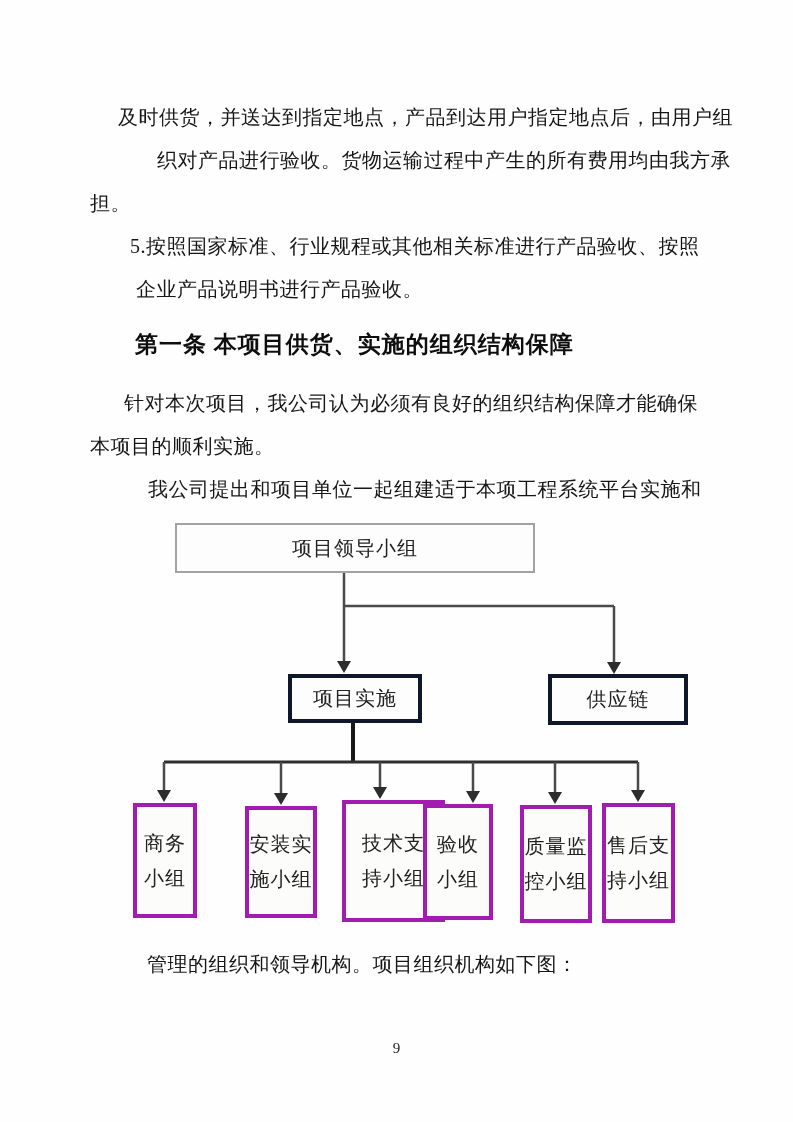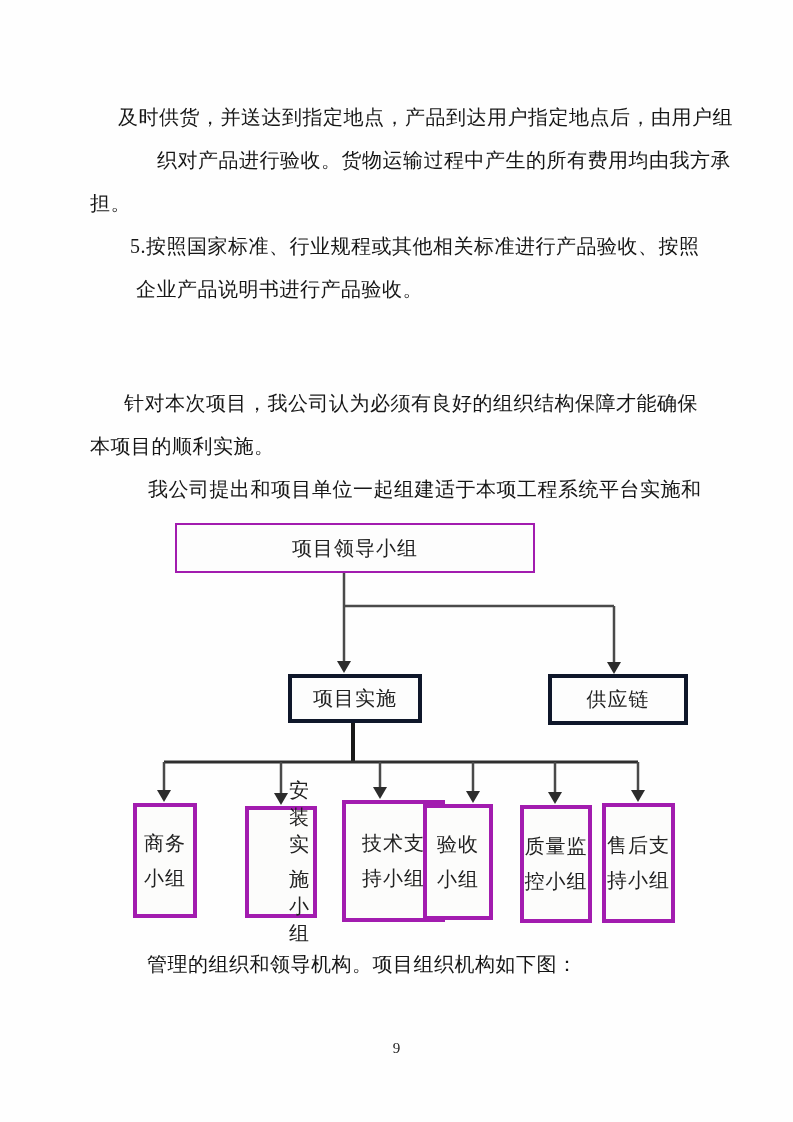--- a/index.html
+++ b/index.html
@@ -38,21 +38,21 @@
     position:absolute;
     box-sizing:border-box;
     background:#fdfdfd;
     display:flex;
     align-items:center;
     justify-content:center;
     font-size:20px;
     letter-spacing:1px;
     color:#222;
   }
-  .node.root{border:2px solid #a21caf;}
+  .node.root{border:2px solid #a3a3a3;}
   .node.mid{border:4px solid #0f172a;}
   .node.team{
     border:4px solid #a21caf;
     flex-direction:column;
     row-gap:8px;
     background:#fcfcfb;
   }
   .team .t-line{display:block;}
   svg.connectors{position:absolute;left:0;top:0;pointer-events:none;}
 </style>
@@ -60,20 +60,21 @@
 <body>
 
 <div class="page">
 
   <div class="line" style="top:105px;left:118px;">及时供货，并送达到指定地点，产品到达用户指定地点后，由用户组</div>
   <div class="line" style="top:148px;left:157px;">织对产品进行验收。货物运输过程中产生的所有费用均由我方承</div>
   <div class="line" style="top:191px;left:90px;">担。</div>
   <div class="line" style="top:234px;left:130px;">5.按照国家标准、行业规程或其他相关标准进行产品验收、按照</div>
   <div class="line" style="top:277px;left:88px;margin-left:48px;">企业产品说明书进行产品验收。</div>
 
+  <div class="heading" style="top:329px;left:135px;">第一条 本项目供货、实施的组织结构保障</div>
 
   <div class="line" style="top:391px;left:124px;">针对本次项目，我公司认为必须有良好的组织结构保障才能确保</div>
   <div class="line" style="top:434px;left:90px;">本项目的顺利实施。</div>
   <div class="line" style="top:477px;left:148px;">我公司提出和项目单位一起组建适于本项工程系统平台实施和</div>
 
   <svg class="connectors" width="793" height="1122" viewBox="0 0 793 1122">
 
     <g stroke="#4a4a4a" stroke-width="2.5" fill="none">
       <path d="M344,573 V606"></path>
       <path d="M343,606 H614"></path>
@@ -107,21 +108,21 @@
 
   <div class="node mid" style="left:288px;top:674px;width:134px;height:49px;">项目实施</div>
 
   <div class="node mid" style="left:548px;top:674px;width:140px;height:51px;">供应链</div>
 
   <div class="node team" style="left:133px;top:803px;width:64px;height:115px;">
     <span class="t-line">商务</span>
     <span class="t-line">小组</span>
   </div>
 
-  <div class="node team" style="left:245px;top:806px;width:72px;height:112px;padding-left:40px;">
+  <div class="node team" style="left:245px;top:806px;width:72px;height:112px;">
     <span class="t-line">安装实</span>
     <span class="t-line">施小组</span>
   </div>
 
   <div class="node team" style="left:342px;top:800px;width:103px;height:122px;">
     <span class="t-line">技术支</span>
     <span class="t-line">持小组</span>
   </div>
 
   <div class="node team" style="left:423px;top:804px;width:70px;height:116px;">

